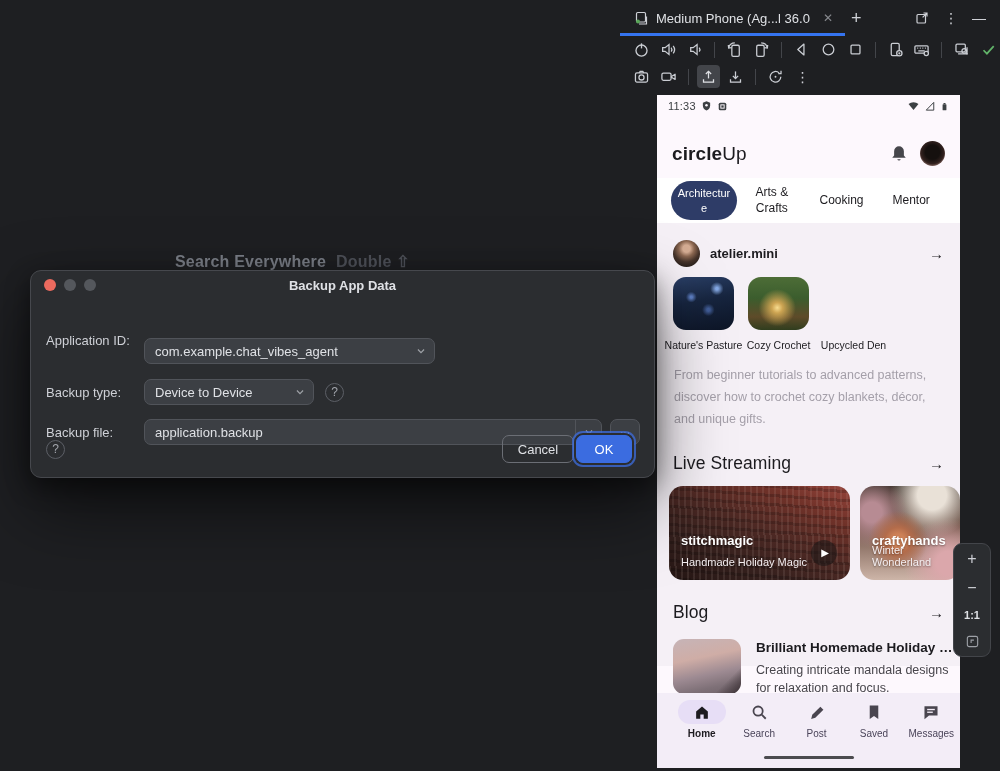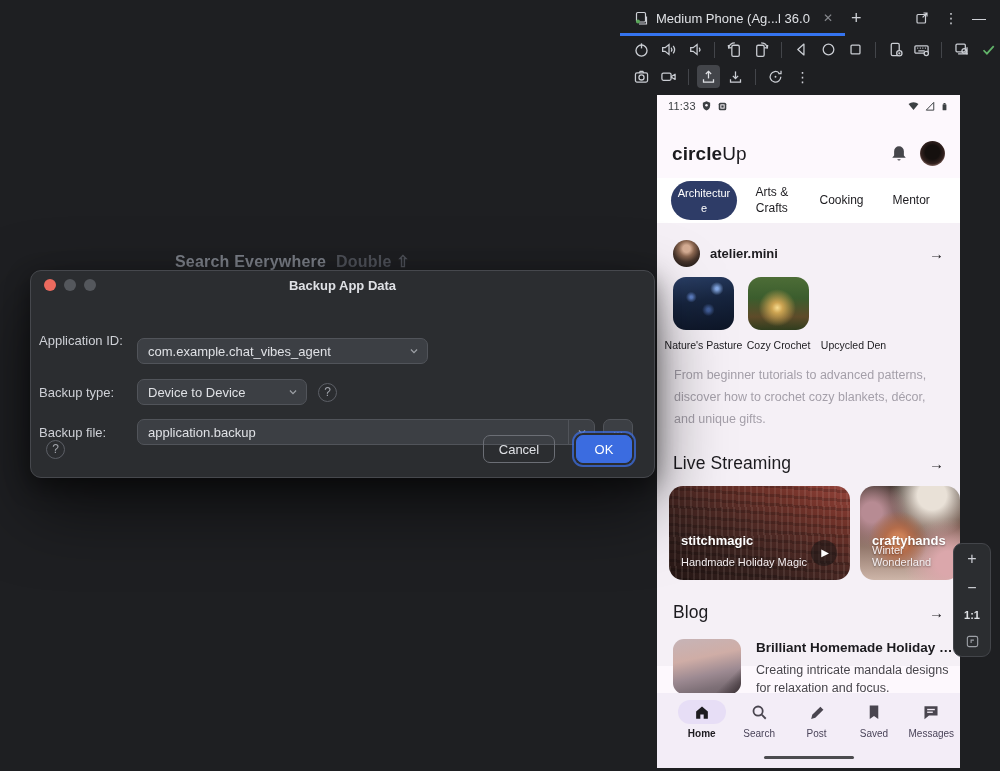--- a/index.html
+++ b/index.html
@@ -130,37 +130,37 @@
   
   .dialog { position:absolute; left:30px; top:270px; width:625px; height:208px;
     background:#2b2d30; border:1px solid #46484d; border-radius:11px;
     box-shadow:0 30px 70px rgba(0,0,0,.55), 0 8px 24px rgba(0,0,0,.45); z-index:10; }
   .dlg-titlebar { position:relative; height:28px; display:flex; align-items:center; justify-content:center; }
   .traffic { position:absolute; left:13px; top:8px; display:flex; gap:8px; }
   .tl { width:12px; height:12px; border-radius:50%; }
   .tl.red { background:#ec6a5e; }
   .tl.dim { background:#54575c; }
   .dlg-title { font-size:13px; font-weight:700; color:#dfe1e5; }
-  .dlg-row { display:flex; align-items:center; padding-left:8px; }
+  .dlg-row { display:flex; align-items:center; padding-left:15px; }
   .dlg-label { width:98px; min-width:98px; font-size:13px; color:#ced0d6; }
   .combo { height:26px; background:#3c3f44; border:1px solid #51545a; border-radius:7px;
     display:flex; align-items:center; padding:0 6px 0 10px; color:#dfe1e5; font-size:13px; }
   .combo .val { flex:1; white-space:nowrap; overflow:hidden; }
   .field { height:26px; background:#3c3f44; border:1px solid #51545a; border-radius:7px;
     display:flex; align-items:center; padding-left:10px; color:#dfe1e5; font-size:13px; }
   .field .val { flex:1; }
   .field-chev { width:26px; height:24px; border-left:1px solid #51545a; display:flex; align-items:center; justify-content:center; }
   .browse-btn { width:30px; height:26px; margin-left:8px; background:#3c3f44; border:1px solid #51545a;
     border-radius:7px; color:#dfe1e5; font-size:12px; display:flex; align-items:center; justify-content:center; padding-bottom:4px; }
   .help-circle { width:19px; height:19px; border-radius:50%; border:1px solid #5c5f66; color:#a2a5ac;
     font-size:12px; display:flex; align-items:center; justify-content:center; }
   .dlg-footer { position:absolute; left:0; bottom:14px; width:100%; display:flex; align-items:center; padding:0 22px 0 15px; }
   .btn { height:28px; border-radius:7px; font-size:13px; display:flex; align-items:center; justify-content:center; }
   .btn-cancel { width:72px; background:transparent; border:1px solid #6b6e75; color:#dfe1e5; margin-left:auto; }
-  .btn-ok { width:56px; margin-left:21px; background:#3b6ce0; border:1px solid #3b6ce0; color:#fff;
+  .btn-ok { width:56px; margin-left:2px; background:#3b6ce0; border:1px solid #3b6ce0; color:#fff;
     box-shadow:0 0 0 2px #2b2d30, 0 0 0 4px rgba(61,110,224,.75); }
   svg { display:block; }
 </style>
 </head>
 <body>
 
 <div class="stage">
 
   <div class="search-hint">
     <span>Search Everywhere</span><span class="shortcut">Double ⇧</span>

